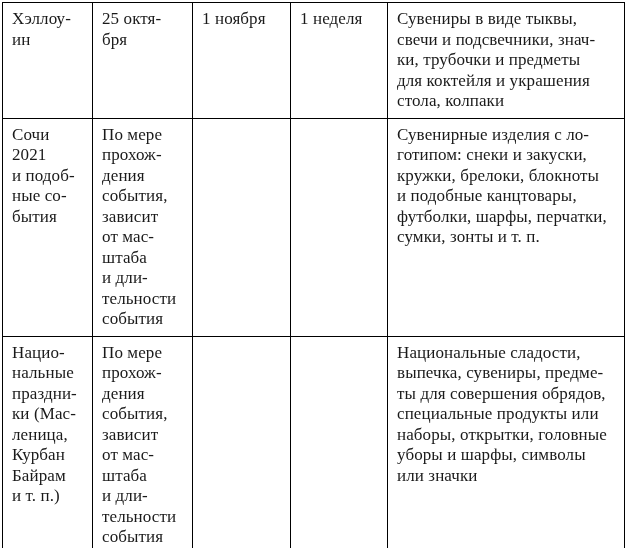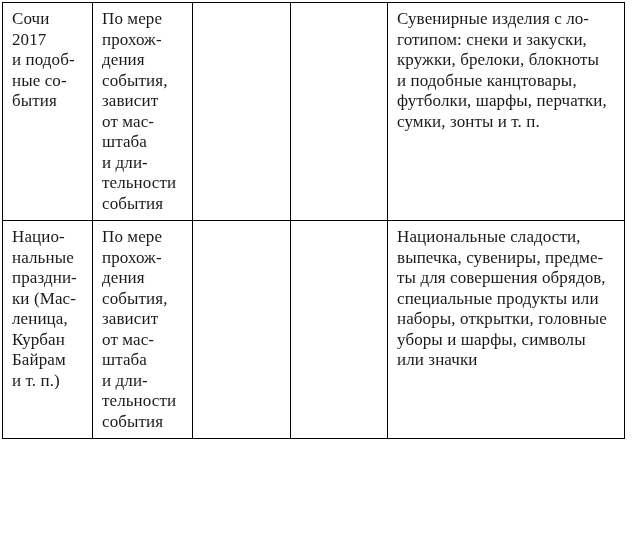--- a/index.html
+++ b/index.html
@@ -44,23 +44,36 @@
 
 <table class="book-table">
   <colgroup>
     <col class="c1">
       <col class="c2">
       <col class="c3">
       <col class="c4">
       <col class="c5">
   </colgroup>
   <tbody>
+    <tr class="r1">
+      <td>Хэллоу-
+ин</td>
+      <td>25 октя-
+бря</td>
+      <td>1 ноября</td>
+      <td>1 неделя</td>
+      <td>Сувениры в виде тыквы,
+свечи и подсвечники, знач-
+ки, трубочки и предметы
+для коктейля и украшения
+стола, колпаки</td>
+    </tr>
     <tr class="r2">
       <td>Сочи
-2017
+2021
 и подоб-
 ные со-
 бытия</td>
       <td>По мере
 прохож-
 дения
 события,
 зависит
 от мас-
 штаба

